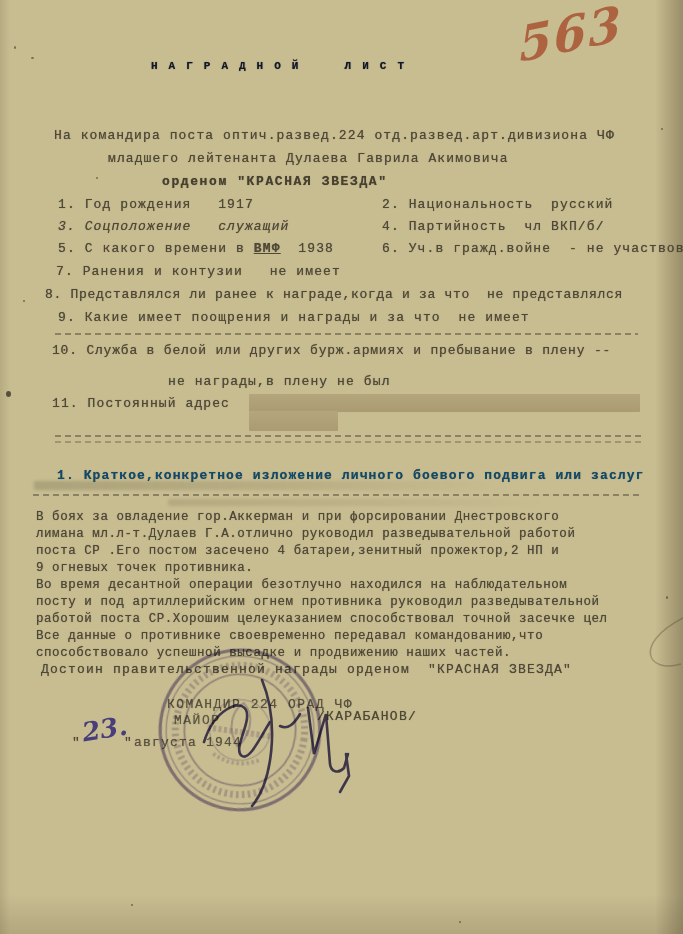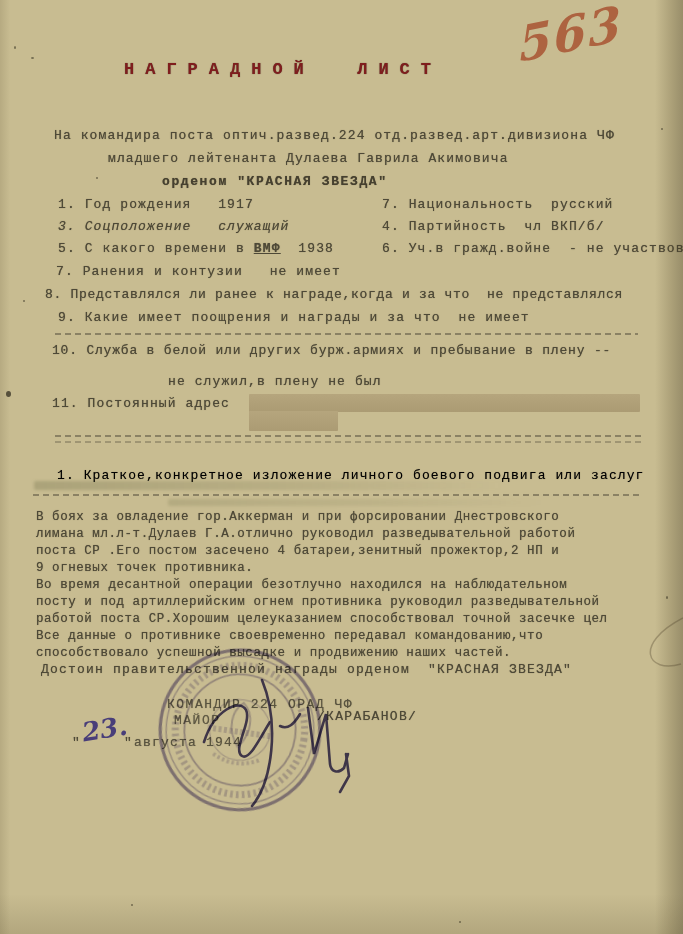--- a/index.html
+++ b/index.html
@@ -11,39 +11,39 @@
       radial-gradient(140px 90px at 88% 3%, rgba(232,222,182,.22), transparent 70%),
       radial-gradient(300px 200px at 45% 62%, rgba(105,98,60,.10), transparent 70%),
       radial-gradient(260px 180px at 30% 84%, rgba(105,98,60,.10), transparent 70%),
       radial-gradient(500px 300px at 108% 55%, rgba(95,86,50,.14), transparent 70%),
       radial-gradient(420px 520px at -5% 105%, rgba(95,86,50,.16), transparent 70%),
       linear-gradient(90deg,#bdb186 0%,#c7bb90 6%,#cbc095 45%,#c6ba8e 78%,#b9ad82 96%,#ae a278 100%);
     background-color:#c8bc91;
   }
   .tw{position:absolute;white-space:pre;font-size:13px;letter-spacing:1.1px;
       text-shadow:0 0 .8px rgba(70,64,48,.75);}
-  #title{top:60px;left:0;width:566px;text-align:center;font-size:17px;font-weight:700;
-         letter-spacing:11px;color:#7f1d1d;text-shadow:0 0 1px rgba(55,50,38,.8);}
+  #title{top:60px;left:0;width:566px;text-align:center;font-size:11px;font-weight:700;
+         letter-spacing:11px;color:#0f172a;text-shadow:0 0 1px rgba(55,50,38,.8);}
   #h1{top:128px;left:54px;}
   #h2{top:151px;left:92px;margin-left:16px;}
   #h3{top:174px;left:162px;letter-spacing:1.6px;font-weight:600;color:#46402f;}
   #i1{top:197px;left:58px;}
   #i2{top:197px;left:382px;}
   #i3{top:219px;left:58px;font-style:italic;}
   #i4{top:219px;left:382px;}
   #i5{top:241px;left:58px;}
   #i5 .org{text-decoration:underline;font-weight:700;}
   #i6{top:241px;left:382px;}
   #i7{top:264px;left:56px;}
   #i8{top:287px;left:45px;letter-spacing:.7px;}
   #i9{top:310px;left:58px;}
   #i10a{top:343px;left:52px;letter-spacing:.8px;}
   #i10b{top:374px;left:168px;}
   #i11{top:396px;left:52px;}
-  #sec{top:468px;left:57px;font-weight:400;color:#000000;}
+  #sec{top:468px;left:57px;font-weight:700;color:#0c4a6e;}
   .body-text{font-size:12.5px;letter-spacing:.55px;line-height:17px;}
   #para1{top:509px;left:36px;}
   #para2{top:577px;left:36px;}
   #conclusion{top:662px;left:41px;letter-spacing:1.2px;}
   #cmd{top:697px;left:167px;letter-spacing:1.5px;opacity:.9;}
   #rank{top:713px;left:174px;letter-spacing:1.5px;opacity:.85;}
   #signer{top:709px;left:317px;letter-spacing:1.3px;}
   #quoteL{top:735px;left:72px;}
   #quoteR{top:735px;left:124px;}
   #dateTyped{top:735px;left:134px;letter-spacing:1.2px;opacity:.9;}
@@ -86,33 +86,33 @@
 
 <div class="page">
 
   <div class="tw" id="title">НАГРАДНОЙ  ЛИСТ</div>
 
   <div class="tw" id="h1">На командира поста оптич.развед.224 отд.развед.арт.дивизиона ЧФ</div>
   <div class="tw" id="h2">младшего лейтенанта Дулаева Гаврила Акимовича</div>
   <div class="tw" id="h3">орденом "КРАСНАЯ ЗВЕЗДА"</div>
 
   <div class="tw" id="i1">1. Год рождения   1917</div>
-  <div class="tw" id="i2">7. Национальность  русский</div>
+  <div class="tw" id="i2">2. Национальность  русский</div>
   <div class="tw" id="i3">3. Соцположение   служащий</div>
   <div class="tw" id="i4">4. Партийность  чл ВКП/б/</div>
   <div class="tw" id="i5"><span>5. С какого времени в </span><span class="org">ВМФ</span><span>  1938</span></div>
   <div class="tw" id="i6">6. Уч.в гражд.войне  - не участвова</div>
   <div class="tw" id="i7">7. Ранения и контузии   не имеет</div>
   <div class="tw" id="i8">8. Представлялся ли ранее к награде,когда и за что  не представлялся</div>
   <div class="tw" id="i9">9. Какие имеет поощрения и награды и за что  не имеет</div>
 
   <div class="rule" id="rule1"></div>
 
   <div class="tw" id="i10a">10. Служба в белой или других бурж.армиях и пребывание в плену --</div>
-  <div class="tw" id="i10b">не служил,в плену не был</div>
+  <div class="tw" id="i10b">не награды,в плену не был</div>
   <div class="tw" id="i11">11. Постоянный адрес</div>
 
   <div class="redact" id="redact1"></div>
   <div class="redact" id="redact2"></div>
 
   <div class="rule" id="rule2a"></div>
   <div class="rule" id="rule2b"></div>
 
   <div class="tw" id="sec">1. Краткое,конкретное изложение личного боевого подвига или заслуг</div>
   <div class="ghost" id="ghost1"></div>

